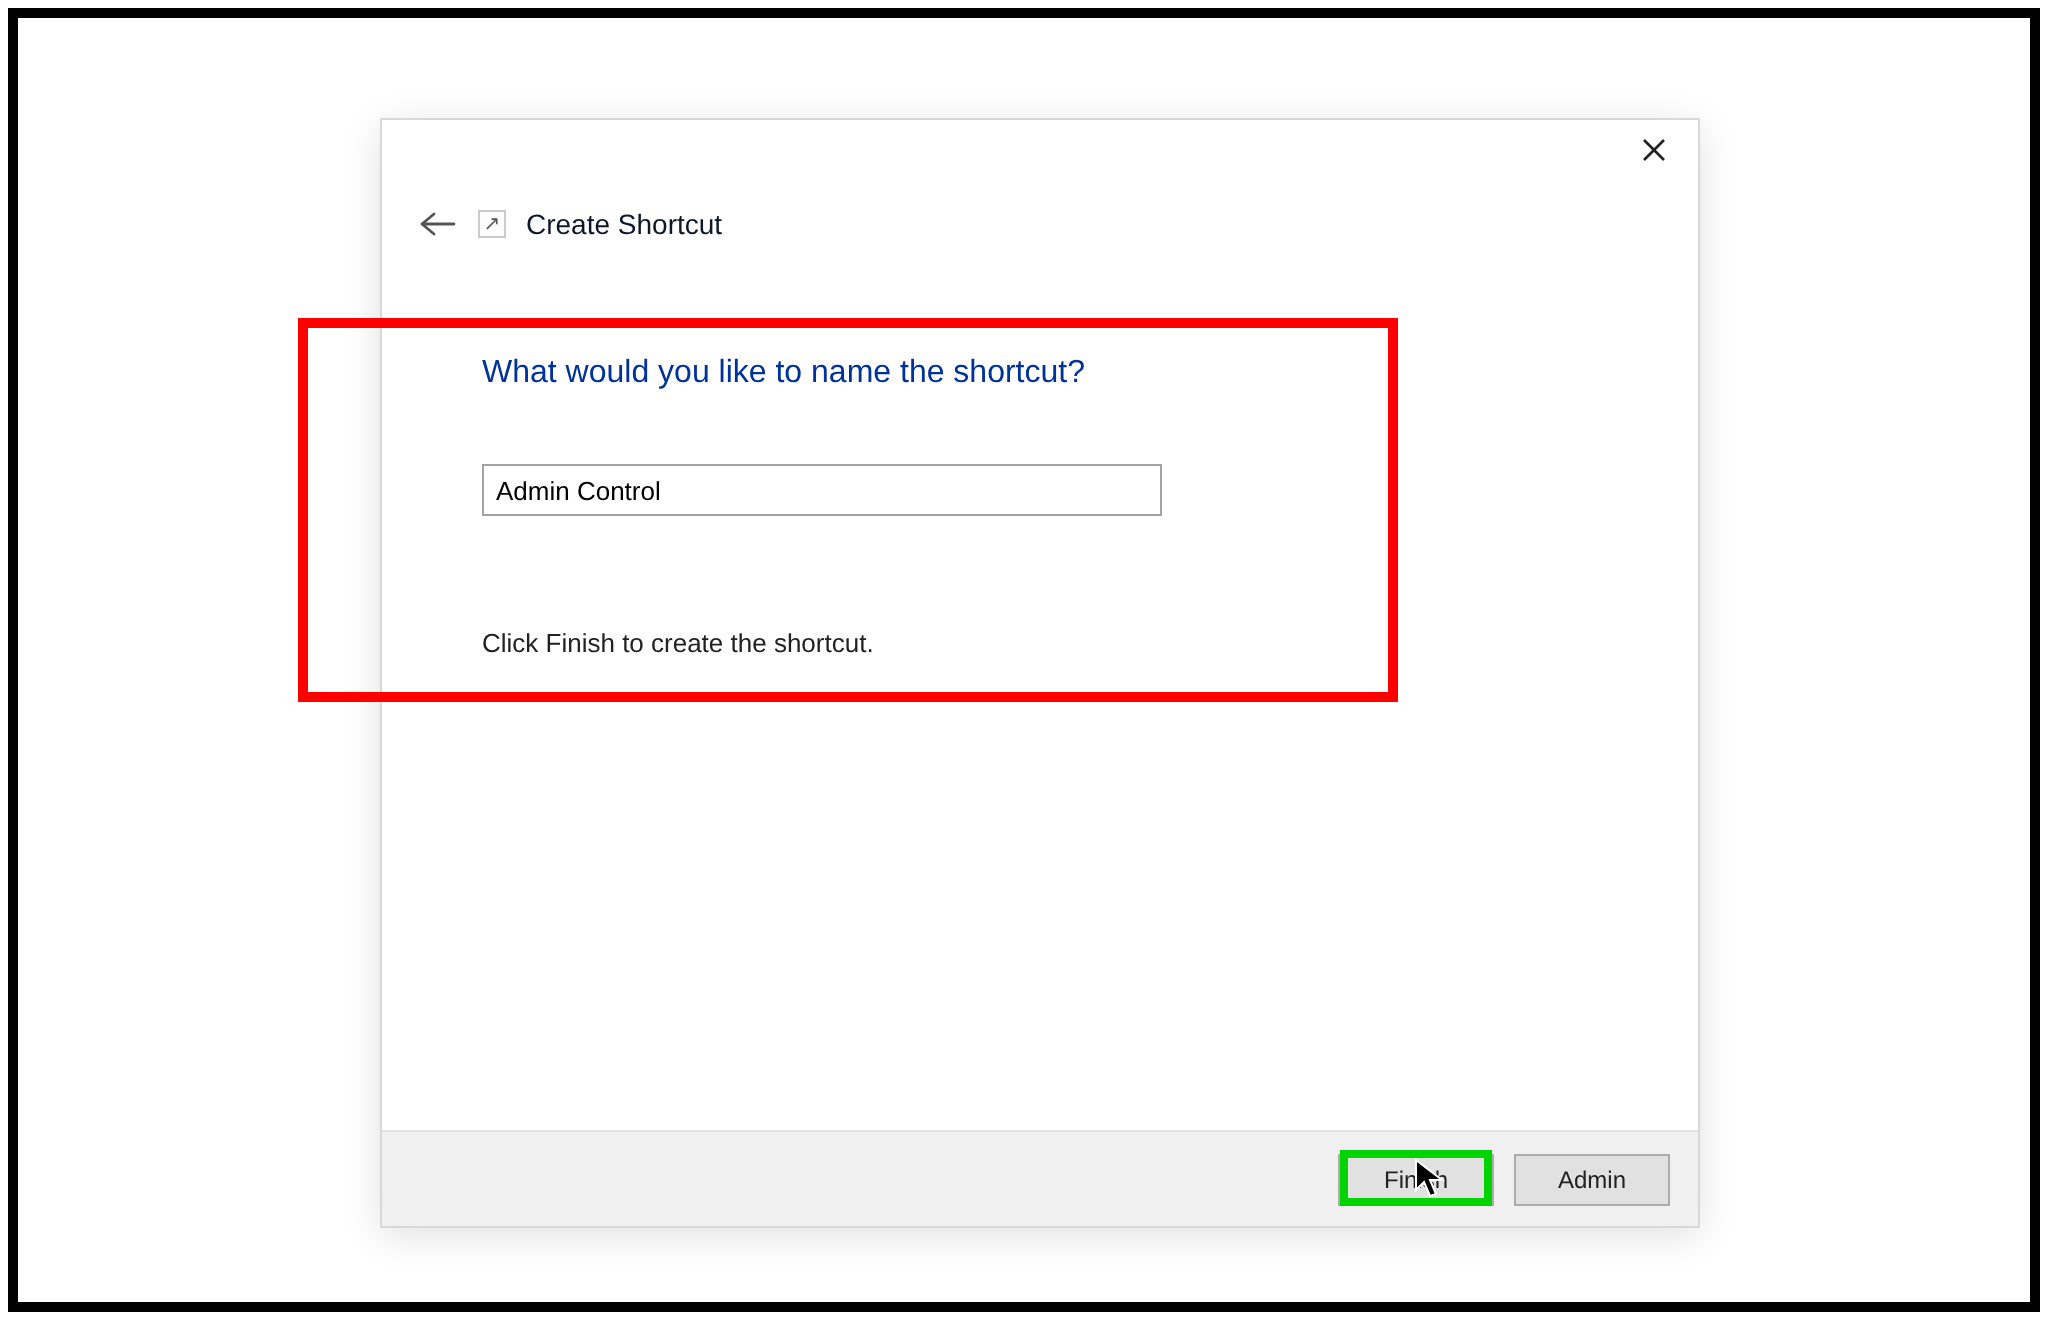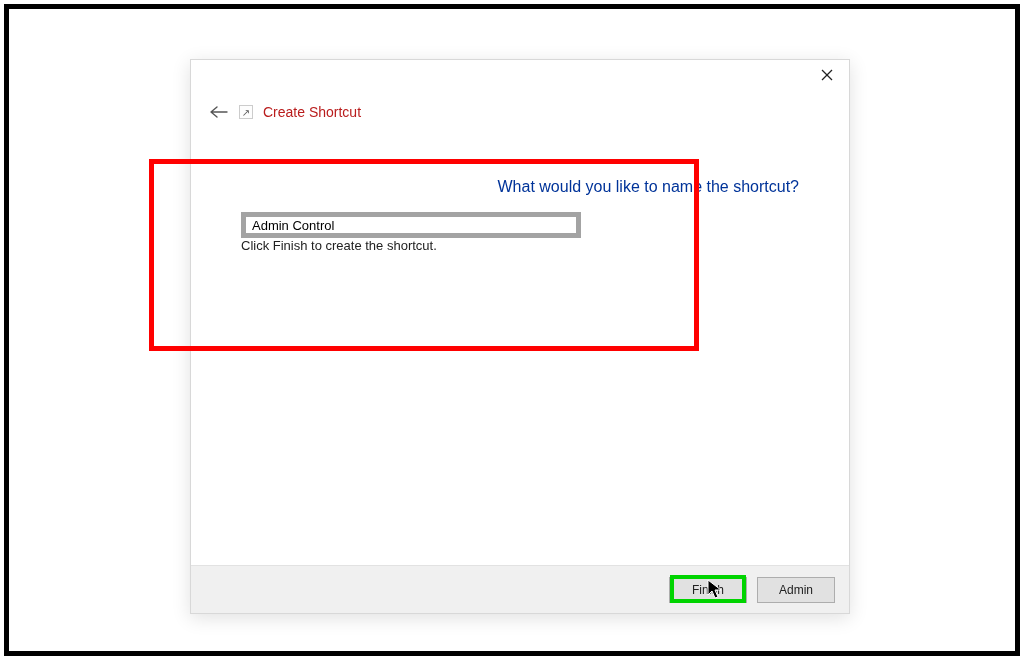--- a/index.html
+++ b/index.html
@@ -69,53 +69,53 @@
       display: inline-flex;
       align-items: center;
       justify-content: center;
       font-size: 10px;
       color: #555;
       border: 1px solid #ccc;
       background: #fdfdfd;
     }
     .wizard-title {
       font-size: 14px;
-      color: #b91c1c;
+      color: #0f172a;
     }
     .content {
       flex: 1;
       padding: 0 50px;
       position: relative;
     }
     .heading {
       color: #003399;
       font-size: 16px;
       font-weight: 400;
       margin-top: 56px;
-      margin-bottom: 16px;
-      text-align: right;
+      margin-bottom: 36px;
     }
     .field-label {
       font-size: 13px;
       color: #222;
       margin-bottom: 6px;
     }
     .name-input {
       width: 340px;
       height: 26px;
-      border: 5px solid #a3a3a3;
+      border: 1px solid #a3a3a3;
       padding: 2px 6px;
       font-size: 13px;
       color: #000;
       outline: none;
       font-family: inherit;
     }
     .hint {
       font-size: 13px;
       color: #222;
+      margin-top: 56px;
     }
     .footer {
       height: 48px;
       background: #f0f0f0;
       border-top: 1px solid #e2e2e2;
       display: flex;
       justify-content: flex-end;
       align-items: center;
       padding-right: 14px;
       gap: 10px;

